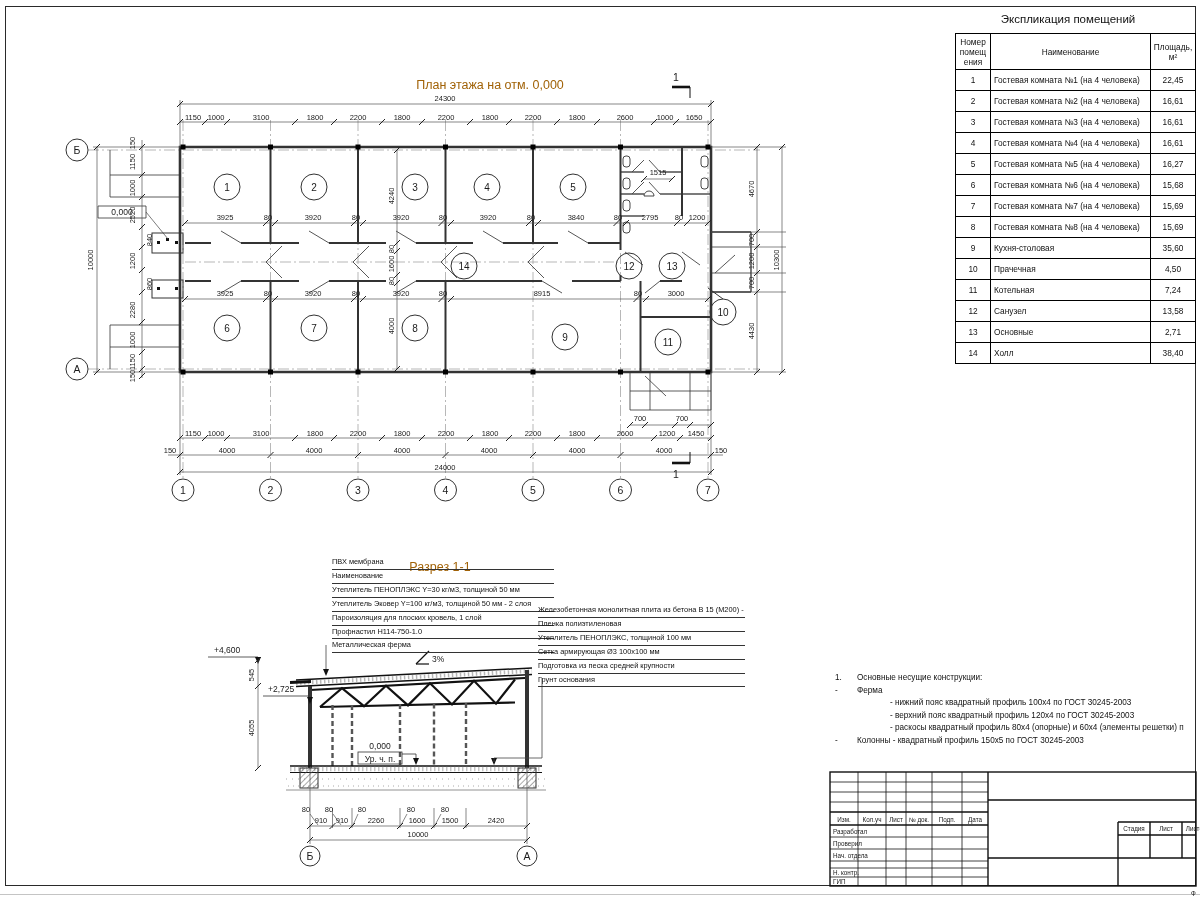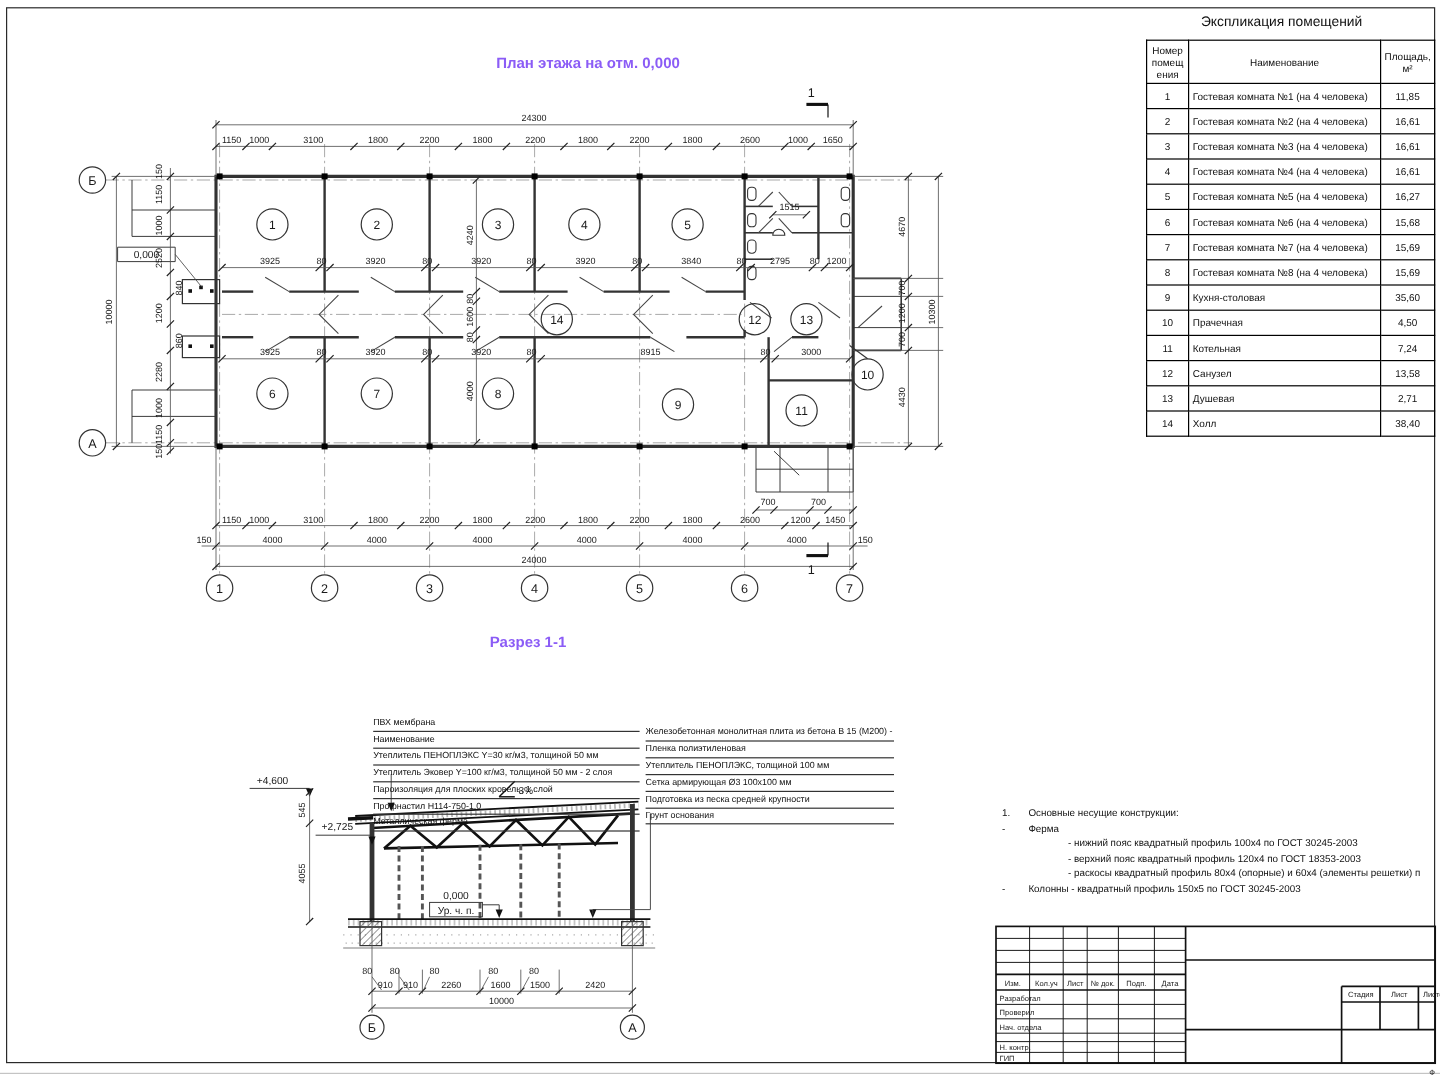--- a/index.html
+++ b/index.html
@@ -1,21 +1,21 @@
 <!DOCTYPE html>
 <html><head>
 <meta charset="utf-8">
 <style>
   html,body{margin:0;padding:0;background:#fff;}
   body{width:1200px;height:900px;position:relative;overflow:hidden;
        font-family:"Liberation Sans","DejaVu Sans",sans-serif;color:#111;}
   .abs{position:absolute;}
   .frame{left:5px;top:6px;width:1189px;height:878px;border:1.6px solid #2a2a2a;}
   .sheet-edge{left:0;top:894px;width:1200px;height:1px;background:#c4c4c4;}
-  .h-title{font-size:12.5px;font-weight:bold;text-align:center;color:#8b5cf6;}
+  .h-title{font-size:12.5px;font-weight:normal;text-align:center;color:#a16207;margin-top:32px;}
   svg text{font-family:"Liberation Sans","DejaVu Sans",sans-serif;fill:#1a1a1a;}
   text.d{font-size:7.5px;}
   text.rn{font-size:10px;}
   text.gb{font-size:10.5px;}
   text.lv{font-size:8.5px;}
   text.tb{font-size:6.3px;}
   line,path,rect.o,circle.o,polyline{vector-effect:non-scaling-stroke;}
   .callouts{font-size:7.4px;line-height:12.9px;color:#111;}
   .callouts .co-item{border-bottom:1px solid #333;white-space:nowrap;overflow:hidden;}
   .notes{font-size:8.2px;line-height:12.6px;color:#111;}
@@ -488,21 +488,21 @@
   <text class="d" x="248" y="297" text-anchor="middle">10000</text>
 
   <g fill="none" stroke="#333" stroke-width="1">
     <circle cx="140" cy="316" r="10"></circle>
       <circle cx="357" cy="316" r="10"></circle>
   </g>
   <text class="gb" x="140" y="320" text-anchor="middle">Б</text>
   <text class="gb" x="357" y="320" text-anchor="middle">А</text>
 </svg>
 
-<div class="abs callouts" style="left:311px;top:556px;width:222px;margin-top:40px;">
+<div class="abs callouts" style="left:332px;top:556px;width:222px;">
   <div class="co-item">ПВХ мембрана</div>
   <div class="co-item">Наименование</div>
   <div class="co-item">Утеплитель ПЕНОПЛЭКС Y=30 кг/м3, толщиной 50 мм</div>
   <div class="co-item">Утеплитель Эковер Y=100 кг/м3, толщиной 50 мм - 2 слоя</div>
   <div class="co-item">Пароизоляция для плоских кровель, 1 слой</div>
   <div class="co-item">Профнастил Н114-750-1.0</div>
   <div class="co-item">Металлическая ферма</div>
 </div>
 
 <div class="abs callouts" style="left:538px;top:604px;width:207px;">
@@ -520,21 +520,21 @@
       <span>Основные несущие конструкции:</span>
     </div>
   <div class="nrow">
       <span class="m">-</span>
       <span>Ферма</span>
     </div>
   <div class="nrow ind1">
       <span>- нижний пояс квадратный профиль 100х4 по ГОСТ 30245-2003</span>
     </div>
   <div class="nrow ind1">
-      <span>- верхний пояс квадратный профиль 120х4 по ГОСТ 18353-2003</span>
+      <span>- верхний пояс квадратный профиль 120х4 по ГОСТ 30245-2003</span>
     </div>
   <div class="nrow ind1">
       <span>- раскосы квадратный профиль 80х4 (опорные) и 60х4 (элементы решетки) п</span>
     </div>
   <div class="nrow">
       <span class="m">-</span>
       <span>Колонны - квадратный профиль 150х5 по ГОСТ 30245-2003</span>
     </div>
 </div>
 
@@ -549,21 +549,21 @@
       <tr style="height:36px;">
         <th>Номер помещ ения</th>
         <th>Наименование</th>
         <th>Площадь, м²</th>
       </tr>
     </thead>
     <tbody>
       <tr style="height:21px;">
           <td class="c">1</td>
           <td class="n">Гостевая комната №1 (на 4 человека)</td>
-          <td class="c">11,85</td>
+          <td class="c">22,45</td>
         </tr>
       <tr style="height:21px;">
           <td class="c">2</td>
           <td class="n">Гостевая комната №2 (на 4 человека)</td>
           <td class="c">16,61</td>
         </tr>
       <tr style="height:21px;">
           <td class="c">3</td>
           <td class="n">Гостевая комната №3 (на 4 человека)</td>
           <td class="c">16,61</td>
@@ -608,21 +608,21 @@
           <td class="n">Котельная</td>
           <td class="c">7,24</td>
         </tr>
       <tr style="height:21px;">
           <td class="c">12</td>
           <td class="n">Санузел</td>
           <td class="c">13,58</td>
         </tr>
       <tr style="height:21px;">
           <td class="c">13</td>
-          <td class="n">Душевая</td>
+          <td class="n">Основные</td>
           <td class="c">2,71</td>
         </tr>
       <tr style="height:21px;">
           <td class="c">14</td>
           <td class="n">Холл</td>
           <td class="c">38,40</td>
         </tr>
     </tbody>
   </table>
 </div>

